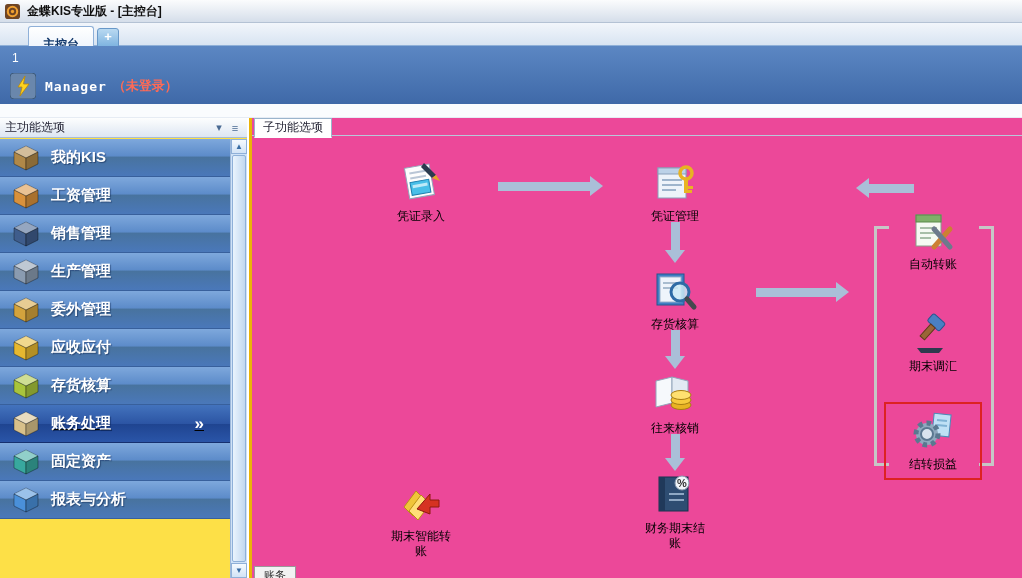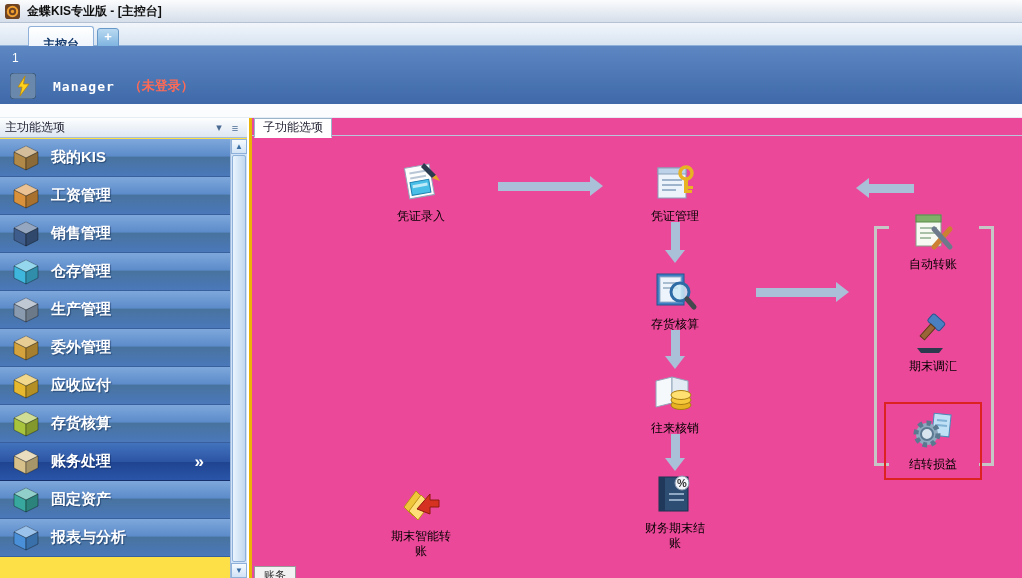--- a/index.html
+++ b/index.html
@@ -21,42 +21,42 @@
     background:linear-gradient(#ffffff,#e2edfa);border:1px solid #8fb0d8;border-bottom:none;
     border-radius:3px 3px 0 0;font-size:12px;font-weight:bold;color:#12386b;}
   .tab-add{position:absolute;left:97px;top:5px;width:20px;height:17px;line-height:16px;
     background:linear-gradient(#b9d9f1,#7fb4e0);border:1px solid #6898c8;border-radius:3px 3px 0 0;
     color:#fff;font-weight:bold;text-align:center;font-size:13px;cursor:pointer;}
 
   
   #banner{position:absolute;top:46px;left:0;right:0;height:58px;
     background:linear-gradient(#5c87c3,#3f69a8);}
   .b-num{position:absolute;left:12px;top:5px;color:#fff;font-size:12px;}
-  .b-usr{position:absolute;left:10px;top:27px;display:flex;align-items:center;gap:8px;}
+  .b-usr{position:absolute;left:10px;top:27px;display:flex;align-items:center;}
   .b-ic{width:26px;height:26px;margin-right:9px;}
   .b-ic svg{width:100%;height:100%;display:block;}
   .b-name{color:#fff;font-family:"DejaVu Sans Mono","Liberation Mono",monospace;
     font-size:13px;font-weight:bold;letter-spacing:1px;}
   .b-status{margin-left:6px;font-size:13px;font-weight:bold;color:var(--status,#ff6a55);}
 
   #strip{position:absolute;top:104px;left:0;right:0;height:14px;background:#fafcfe;border-bottom:1px solid #e6ecf4;box-sizing:border-box;}
 
   
   #sidebar{position:absolute;left:0;top:118px;width:247px;bottom:0;background:#fde047;overflow:hidden;}
   .sb-header{position:absolute;top:0;left:0;right:0;height:20px;
     background:linear-gradient(#fdfefe,#dde6f2);border-bottom:1px solid #a8bcd4;
     font-size:12px;color:#223;display:flex;align-items:center;padding:0 5px;box-sizing:border-box;}
   .sb-header .title{flex:1;}
   .h-ic{width:14px;text-align:center;color:#4a6a92;font-size:11px;cursor:pointer;margin-left:2px;}
   .sb-items{position:absolute;top:21px;left:0;width:230px;}
   .sb-item{height:38px;box-sizing:border-box;display:flex;align-items:center;cursor:pointer;
     background:linear-gradient(#7ea8dc 0%,#5d8cca 45%,#48739f 50%,#4a78ba 100%);
     border-bottom:1px solid #38609c;}
   .sb-item.sel{background:linear-gradient(#4373bd 0%,#2c55a4 50%,#1f4490 51%,#2a55a8 100%);
-    border-bottom:1px solid #16306e;}
+    border-bottom:1px solid #16306e;text-decoration:underline;}
   .sb-ic{width:28px;height:28px;margin:0 11px 0 12px;flex:0 0 auto;}
   .sb-ic svg{width:100%;height:100%;display:block;}
   .sb-lb{font-size:15px;font-weight:bold;color:#fff;text-shadow:1px 1px 1px rgba(0,20,60,.45);}
   .chev{margin-left:auto;margin-right:26px;color:#fff;font-weight:bold;font-size:17px;line-height:1;}
 
   .sb-scroll{position:absolute;top:21px;right:0;width:17px;bottom:0;background:#cfe2f7;border-left:1px solid #9db8da;box-sizing:border-box;}
   .sb-btn{position:absolute;left:0;right:0;height:15px;box-sizing:border-box;cursor:pointer;
     background:linear-gradient(#f5fafe,#d2e3f6);border:1px solid #8fb0d8;
     font-size:8px;color:#3a6ea5;text-align:center;line-height:13px;}
   .sb-btn.up{top:0}.sb-btn.down{bottom:0}
@@ -178,32 +178,20 @@
   <path d="M2 8 L14 14 L14 26 L2 20 Z" fill="#3f5d8c" stroke="rgba(0,0,0,.35)"></path>
   <path d="M26 8 L14 14 L14 26 L26 20 Z" fill="#3f5d8c" stroke="rgba(0,0,0,.35)"></path>
   <path d="M26 8 L14 14 L14 26 L26 20 Z" fill="#000" opacity=".22"></path>
             </svg>
           </span>
           <span class="sb-lb">销售管理</span>
         </div>
         <div class="sb-item">
           <span class="sb-ic">
             <svg viewBox="0 0 28 28">
-  <path d="M14 2 L26 8 L14 14 L2 8 Z" fill="#3fb6dc" stroke="rgba(0,0,0,.35)"></path>
-  <path d="M14 2 L26 8 L14 14 L2 8 Z" fill="#fff" opacity=".45"></path>
-  <path d="M2 8 L14 14 L14 26 L2 20 Z" fill="#3fb6dc" stroke="rgba(0,0,0,.35)"></path>
-  <path d="M26 8 L14 14 L14 26 L26 20 Z" fill="#3fb6dc" stroke="rgba(0,0,0,.35)"></path>
-  <path d="M26 8 L14 14 L14 26 L26 20 Z" fill="#000" opacity=".22"></path>
-            </svg>
-          </span>
-          <span class="sb-lb">仓存管理</span>
-        </div>
-        <div class="sb-item">
-          <span class="sb-ic">
-            <svg viewBox="0 0 28 28">
   <path d="M14 2 L26 8 L14 14 L2 8 Z" fill="#8a9bb0" stroke="rgba(0,0,0,.35)"></path>
   <path d="M14 2 L26 8 L14 14 L2 8 Z" fill="#fff" opacity=".45"></path>
   <path d="M2 8 L14 14 L14 26 L2 20 Z" fill="#8a9bb0" stroke="rgba(0,0,0,.35)"></path>
   <path d="M26 8 L14 14 L14 26 L26 20 Z" fill="#8a9bb0" stroke="rgba(0,0,0,.35)"></path>
   <path d="M26 8 L14 14 L14 26 L26 20 Z" fill="#000" opacity=".22"></path>
             </svg>
           </span>
           <span class="sb-lb">生产管理</span>
         </div>
         <div class="sb-item">

